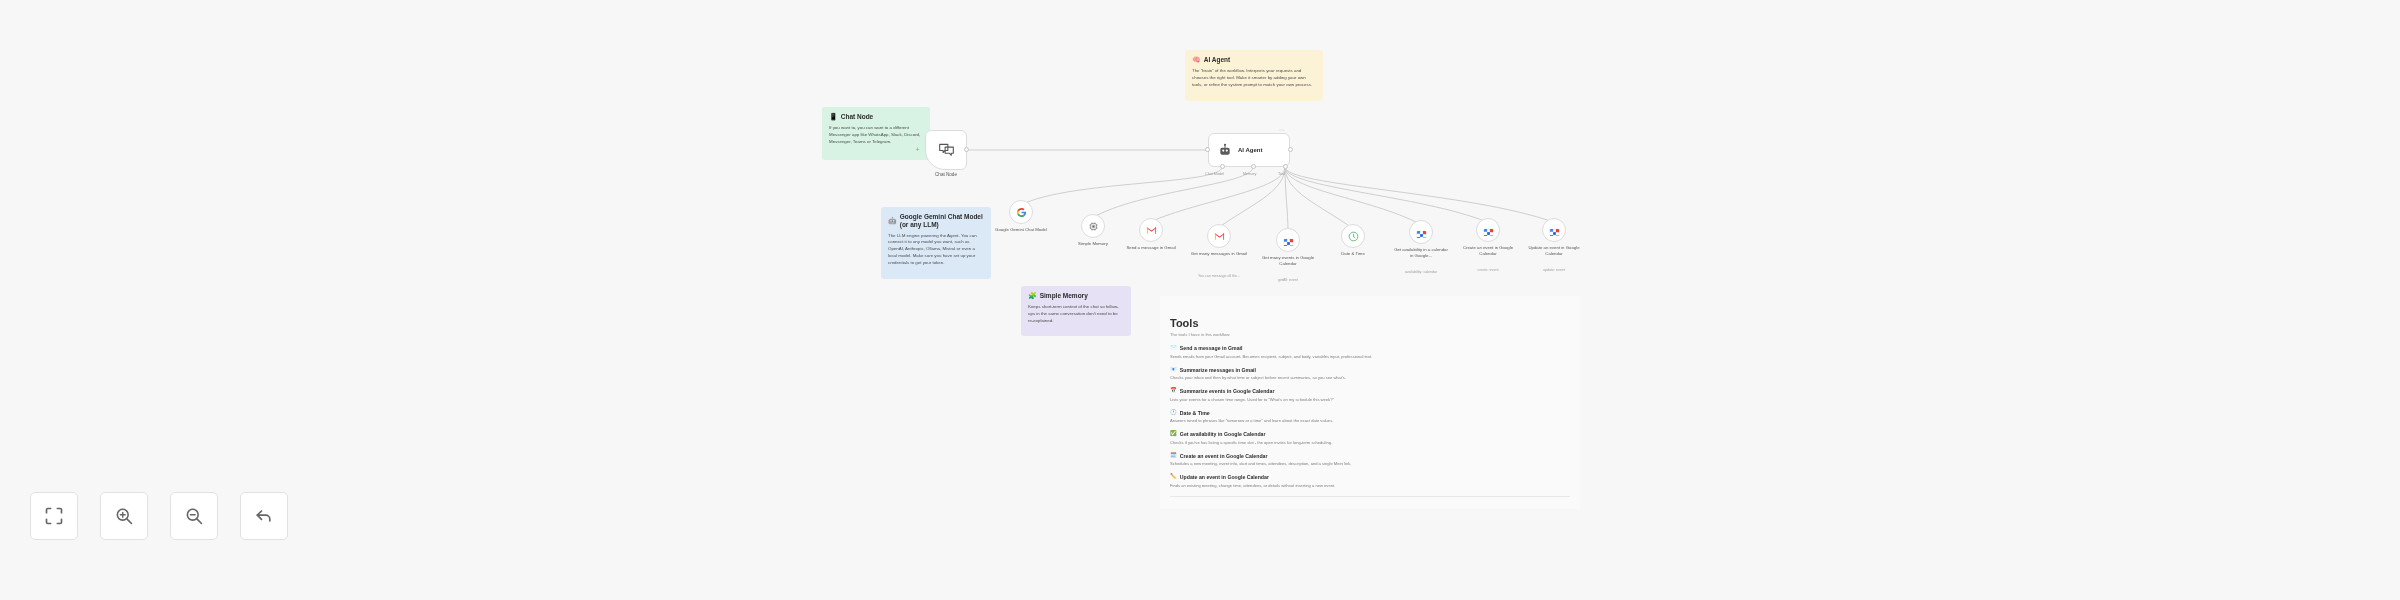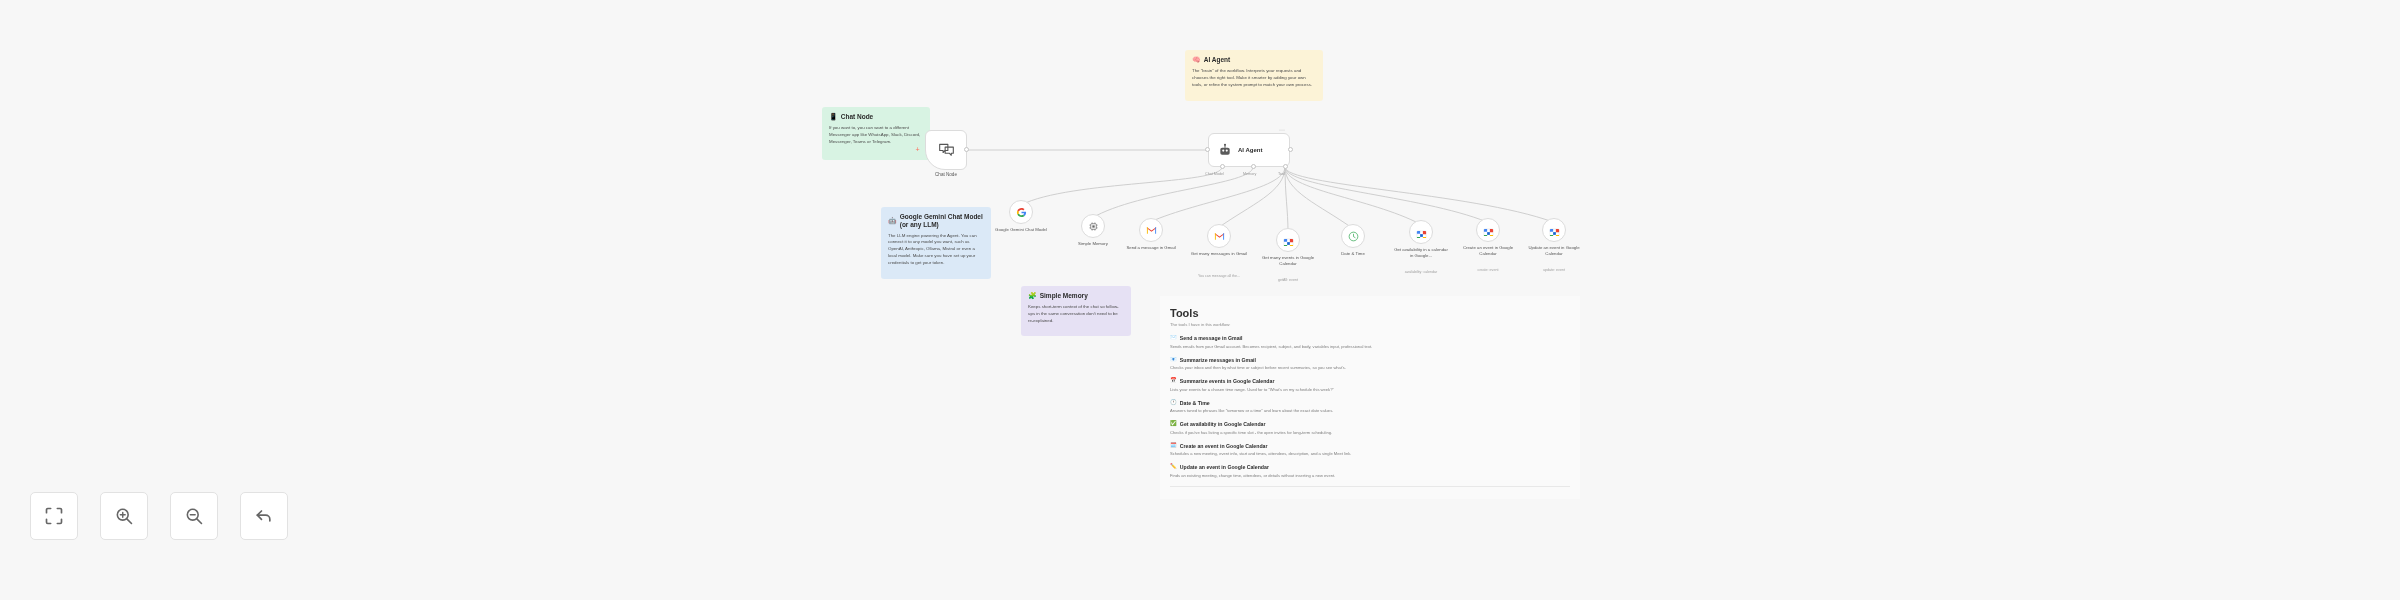--- a/index.html
+++ b/index.html
@@ -139,21 +139,21 @@
     position: absolute;
     left: 1160px; top: 296px;
     width: 420px;
     background: #fafafa;
     padding: 8px 10px 12px 10px;
   }
   #tools-title {
     font-size: 11px;
     font-weight: bold;
     color: #303030;
-    margin: 3px 0 3px 0;
+    margin: 13px 0 3px 0;
   }
   #tools-sub {
     font-size: 4.2px;
     color: #8a8a8a;
     margin-bottom: 8px;
   }
   .tool-item { margin-bottom: 7.5px; }
   .tool-head {
     display: flex; align-items: center; gap: 3px;
     font-size: 5.2px; font-weight: bold; color: #2b2b2b;

